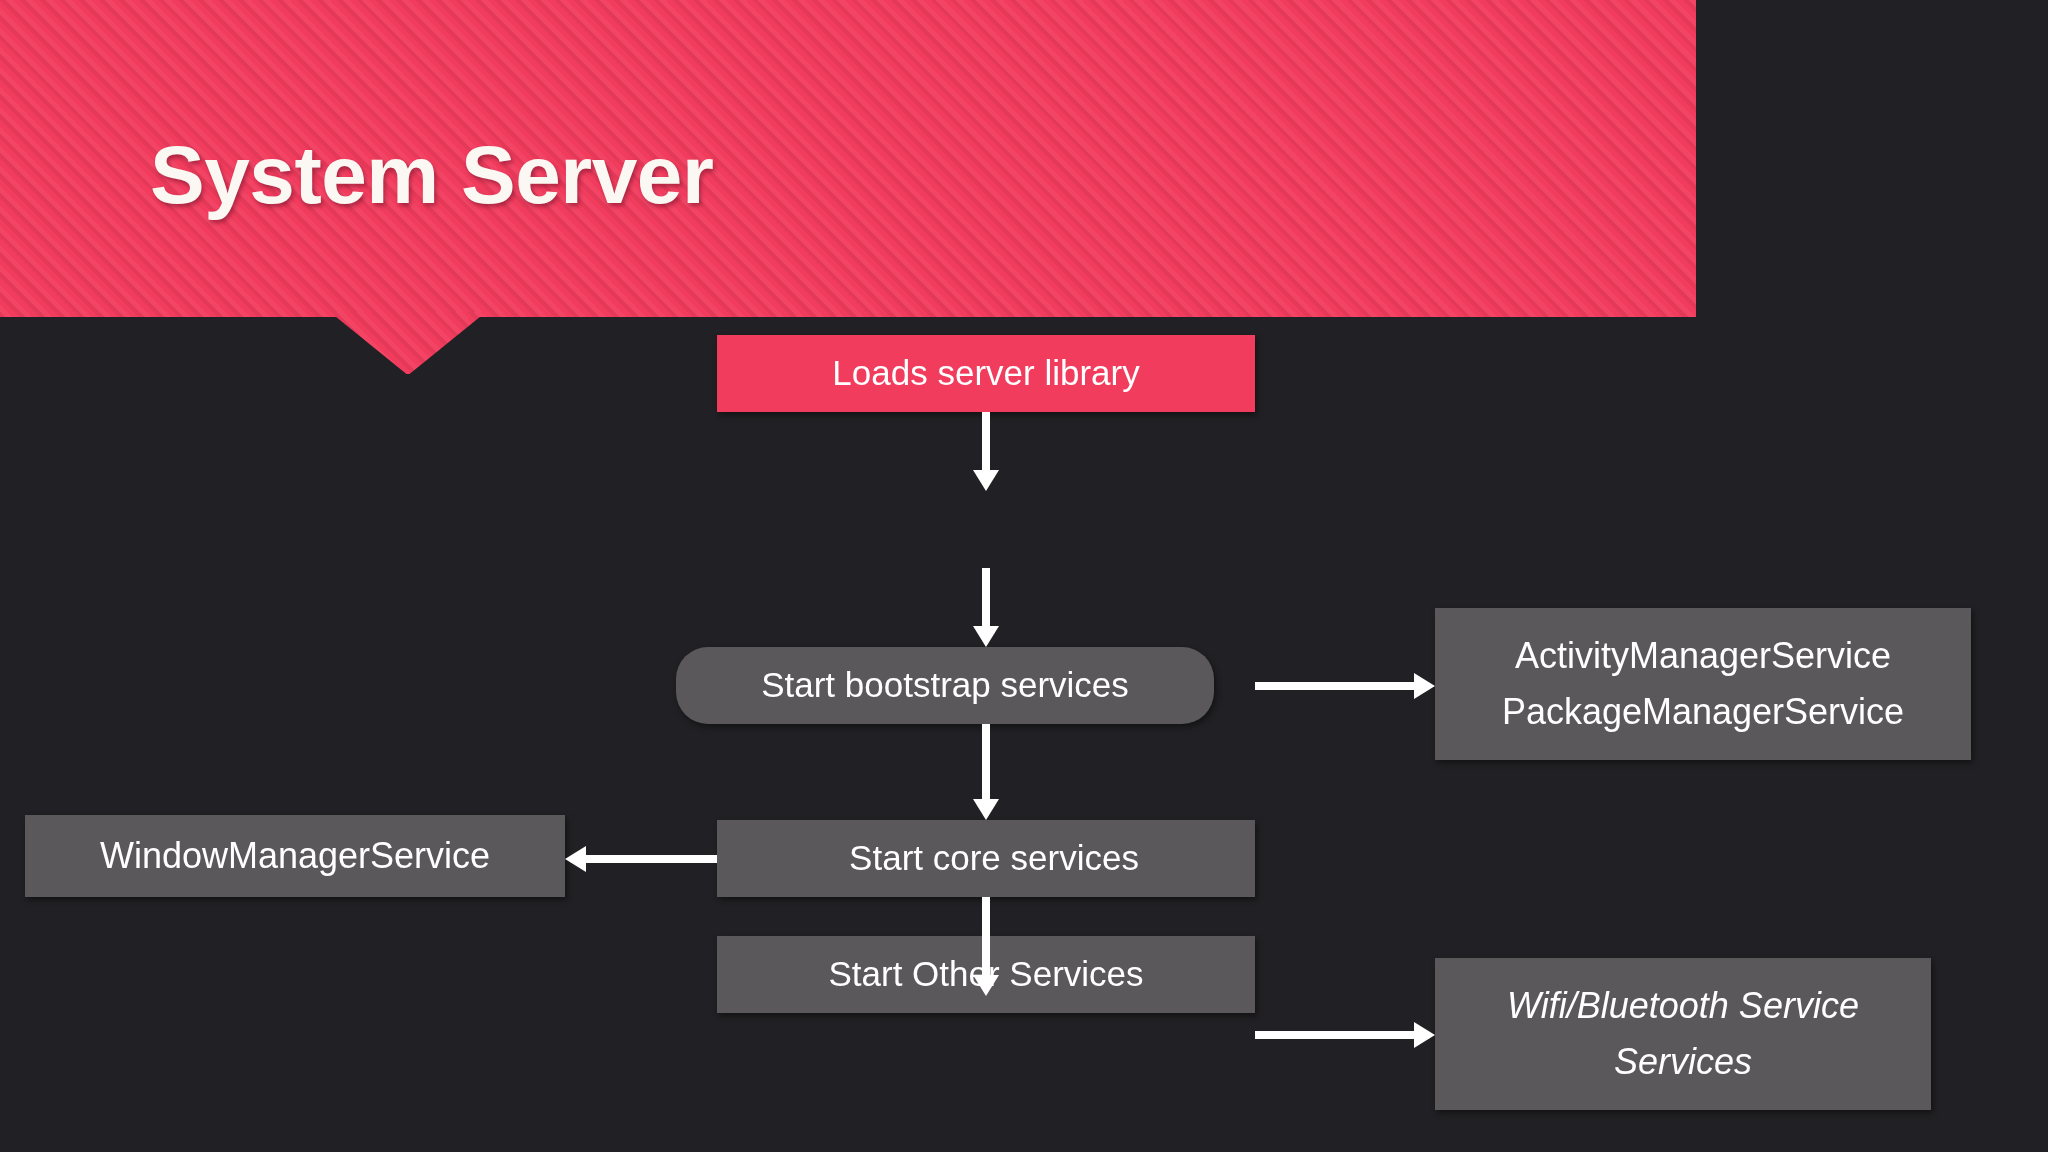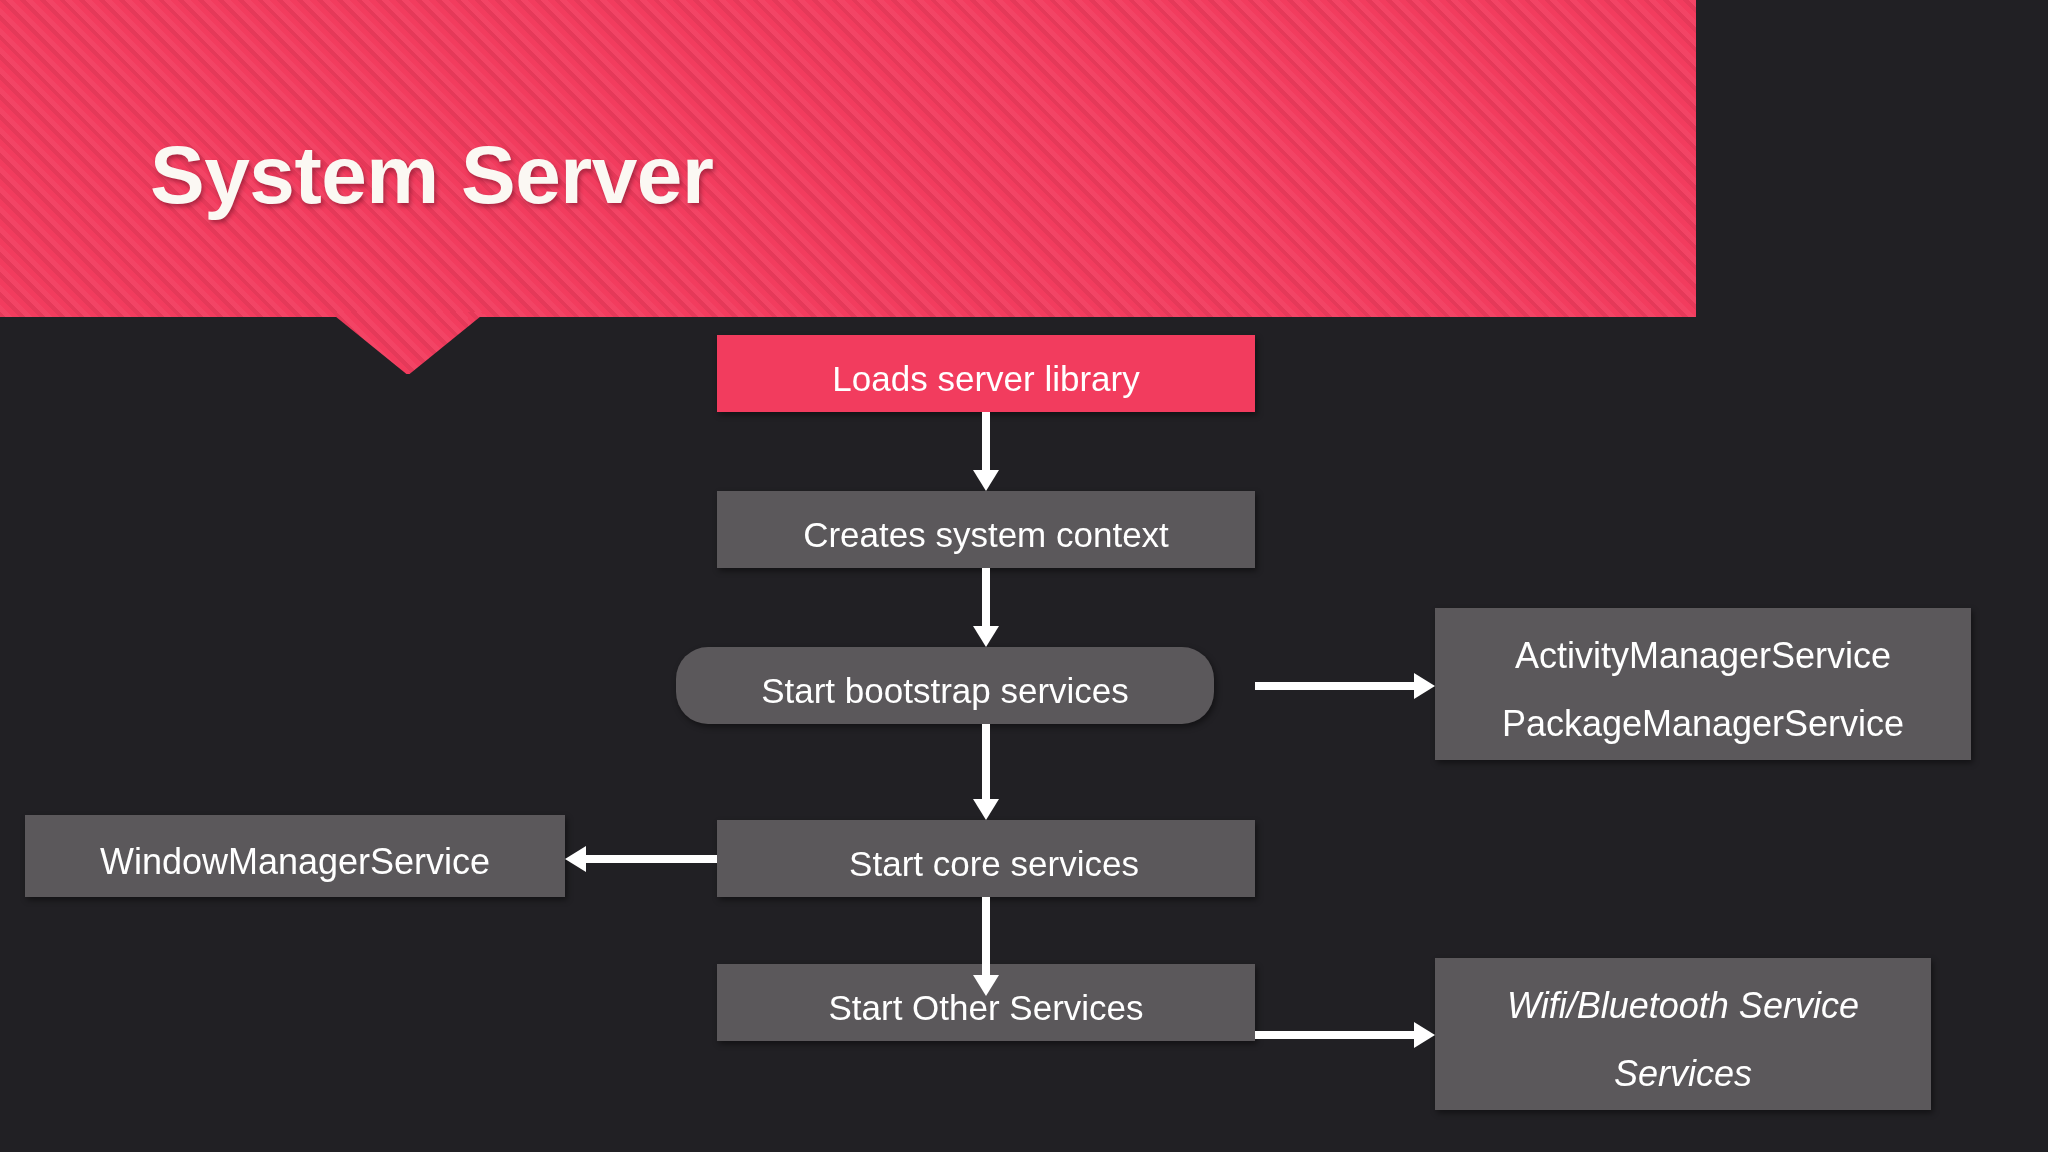--- a/index.html
+++ b/index.html
@@ -79,21 +79,21 @@
     justify-content: center;
     color: #FFFFFF;
     font-size: 35px;
     line-height: 1.32;
     text-align: center;
     box-sizing: border-box;
     box-shadow: 2px 3px 6px rgba(0,0,0,0.45);
   }
   .node.gray  { background: #5B585B; }
   .node.pink  { background: #F23C5E; }
-  .node .line { display: block; margin-top: 12px; }
+  .node .line { display: block; }
 
   
   .arrow-down {
     position: absolute;
     width: 30px;
   }
   .arrow-down .shaft {
     position: absolute;
     left: 11px;
     top: 0;
@@ -153,33 +153,30 @@
 
   <div id="header">
     <div id="title">System Server</div>
   </div>
   <div id="header-notch-shape"></div>
 
   <div class="node pink" style="left:717px; top:335px; width:538px; height:77px;">
     <span class="line">Loads server library</span>
   </div>
 
-  <div class="node gray" style="left:717px; top:491px; width:538px; height:77px;">
-    <span class="line">Creates system context</span>
-  </div>
 
   <div class="node gray" style="left:676px; top:647px; width:538px; height:77px;border-radius:32px;">
     <span class="line">Start bootstrap services</span>
   </div>
 
   <div class="node gray" style="left:717px; top:820px; width:538px; height:77px;padding-left:16px;">
     <span class="line">Start core services</span>
   </div>
 
-  <div class="node gray" style="left:717px; top:964px; width:538px; height:77px;">
+  <div class="node gray" style="left:717px; top:936px; width:538px; height:77px;">
     <span class="line">Start Other Services</span>
   </div>
 
   <div class="node gray" style="left:25px; top:815px; width:540px; height:82px; font-size:36px;">
     <span class="line">WindowManagerService</span>
   </div>
 
   <div class="node gray" style="left:1435px; top:608px; width:536px; height:152px; font-size:36px; line-height:1.55;">
     <span class="line">ActivityManagerService</span>
     <span class="line">PackageManagerService</span>

